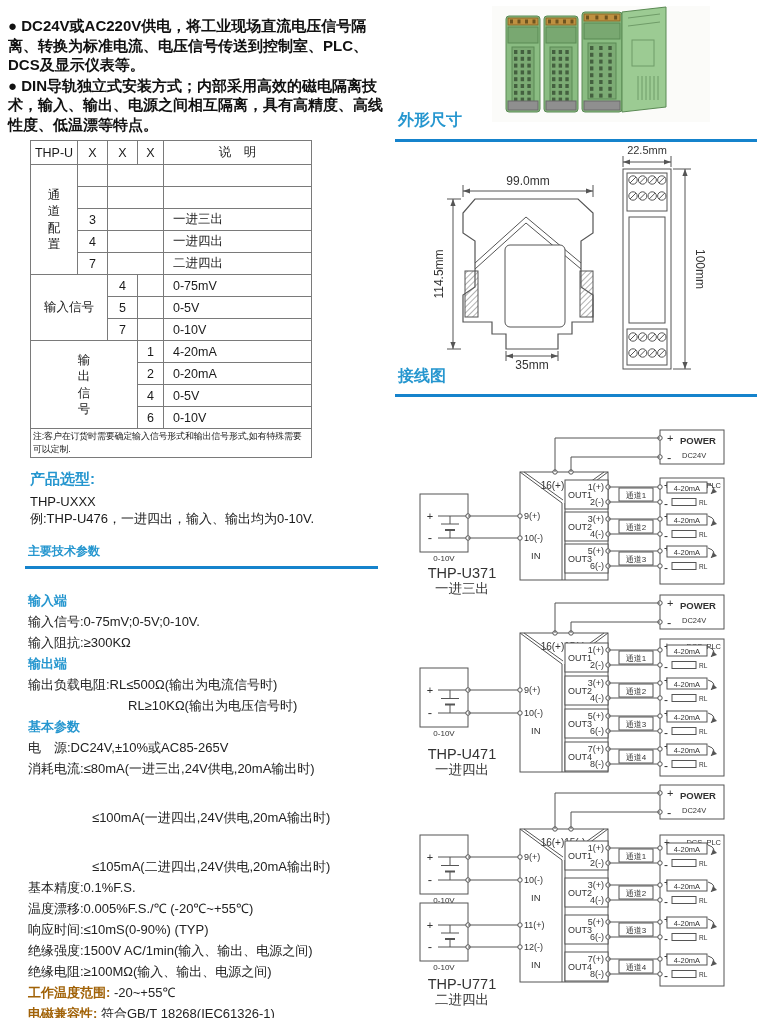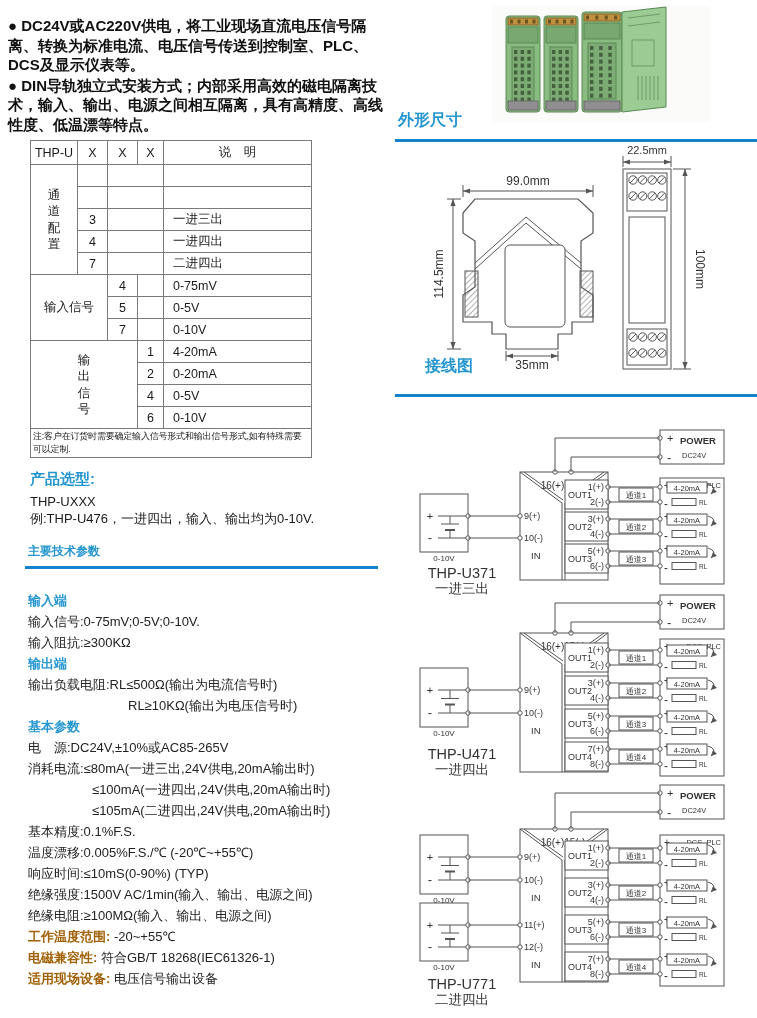--- a/index.html
+++ b/index.html
@@ -21,21 +21,21 @@
   table.mtable td.note{font-size:9px;text-align:left;padding:1px 2px;height:18px;letter-spacing:-0.2px;}
   .vstack{display:inline-block;width:1.1em;word-break:break-all;line-height:1.3;text-align:center;}
   #selection{position:absolute;left:30px;top:470px;width:360px;font-size:13px;}
   #selection .sec-title{font-size:15px;font-weight:bold;color:#2596cf;margin-bottom:4px;}
   #selection div.l{line-height:17px;}
   #tech-title{position:absolute;left:28px;top:543px;font-size:12px;font-weight:bold;color:#2596cf;}
   .rule{position:absolute;background:#1583cc;height:3px;}
   #specs{position:absolute;left:28px;top:590px;width:362px;font-size:13px;}
   #specs .spec-heading{height:21px;line-height:21px;color:#2596cf;font-weight:bold;}
   #specs .spec-line{height:21px;line-height:21px;color:#222;}
-  #specs .ind1{padding-left:64px;}
+  #specs .ind1{padding-left:64px;margin-top:28px;}
   #specs .ind2{padding-left:100px;}
   #specs .clabel{color:#a16207;font-weight:bold;}
   
   .rhead{position:absolute;font-size:16px;font-weight:bold;color:#2596cf;}
   svg text{font-family:"Liberation Sans",sans-serif;}
 </style>
 </head>
 <body>
 
 <div id="page">
@@ -358,21 +358,21 @@
         <text x="252" y="9" font-size="11" text-anchor="middle" fill="#333" font-family="&quot;DejaVu Sans Mono&quot;,monospace">22.5mm</text>
         <line x1="278" y1="24" x2="296" y2="24" stroke="#555" stroke-width="1"></line>
         <line x1="278" y1="224" x2="296" y2="224" stroke="#555" stroke-width="1"></line>
         <line x1="290" y1="24" x2="290" y2="224" stroke="#555" stroke-width="1"></line>
         <polygon points="290,24 287.4,31 292.6,31" fill="#555"></polygon>
         <polygon points="290,224 287.4,217 292.6,217" fill="#555"></polygon>
         <text x="301" y="124" font-size="12" text-anchor="middle" fill="#333" font-family="&quot;DejaVu Sans Mono&quot;,monospace" transform="rotate(90 301 124)">100mm</text>
       </g>
     </svg>
 
-  <div class="rhead" style="left:398px;top:356px;margin-left:27px;">接线图</div>
+  <div class="rhead" style="left:398px;top:366px;">接线图</div>
   <div class="rule" style="left:395px;top:394px;width:362px;"></div>
   <svg id="wire0" width="367" height="197" style="position:absolute;left:390px;top:398px;">
       <g>
         <rect x="270" y="32" width="64" height="34" fill="#fff" stroke="#555" stroke-width="1"></rect>
         <circle cx="270" cy="40" r="2.2" fill="#fff" stroke="#555" stroke-width="1"></circle>
         <circle cx="270" cy="59" r="2.2" fill="#fff" stroke="#555" stroke-width="1"></circle>
         <text x="277" y="44" font-size="11" text-anchor="start" fill="#333">+</text>
         <text x="277" y="64" font-size="13" text-anchor="start" fill="#333">-</text>
         <text x="290" y="46" font-size="9.5" text-anchor="start" fill="#333" font-weight="bold">POWER</text>
         <text x="292" y="60" font-size="7.5" text-anchor="start" fill="#333">DC24V</text>

